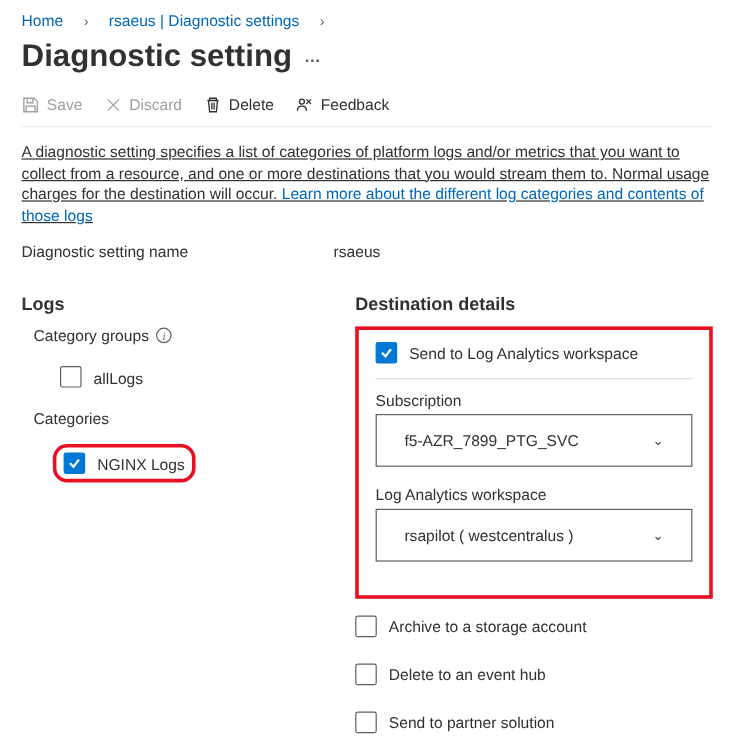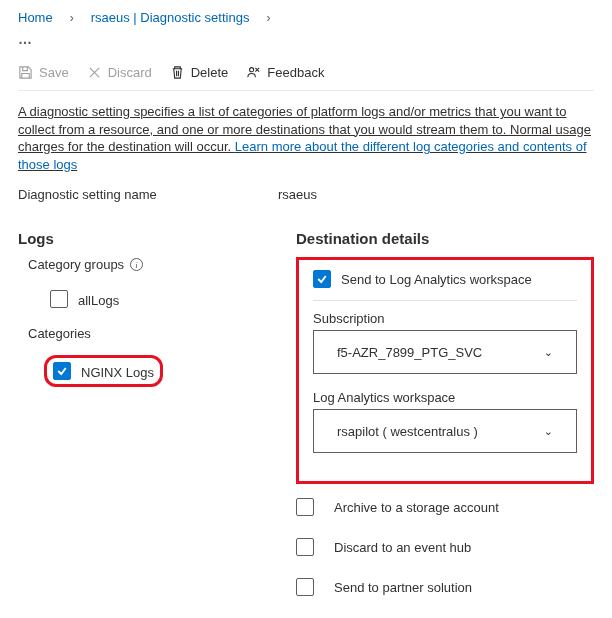--- a/index.html
+++ b/index.html
@@ -34,35 +34,36 @@
   .cb.checked { background:#0078d4; border-color:#0078d4; }
   .cb.checked svg { width:12px; height:12px; stroke:#fff; stroke-width:2.5; fill:none;}
   .hl-red { border: 3px solid #e81123; padding:4px 6px; border-radius:12px;}
   .dest-box { border: 3px solid #e81123; padding: 10px 14px 16px 14px; margin-bottom:14px;}
   .dest-cb-row { display:flex; align-items:center; gap:10px; margin-bottom:12px;}
   .field-group { margin-bottom: 12px; border-top: 1px solid #e1dfdd; padding-top:10px;}
   .field-group:first-of-type { border-top:none; }
   .field-label { font-size: 13px; margin-bottom:4px;}
   .select { width:100%; border:1px solid #605e5c; height:44px; display:flex; align-items:center; justify-content:space-between; padding:0 23px; font-size:13px; background:#fff; cursor:pointer;}
   .select .chev-d { font-size:11px; color:#323130;}
-  .dest-opt { display:flex; align-items:center; gap:20px; margin: 10px 0 22px 0;}
+  .dest-opt { display:flex; align-items:center; gap:10px; margin: 10px 0 22px 0;}
   .name-row { display:flex; align-items:flex-start; margin-bottom: 8px;}
   .name-row .lab { flex:0 0 260px;}
 </style>
 </head>
 <body>
 
 <div class="breadcrumb">
   <a>Home</a>
   <span class="chev">›</span>
   <a>rsaeus | Diagnostic settings</a>
   <span class="chev">›</span>
 </div>
 
 <h1 class="page-title">
+  <span>Diagnostic setting</span>
   <span class="ellipsis">…</span>
 </h1>
 
 <div class="toolbar">
   <div class="tbtn disabled">
     <svg viewBox="0 0 16 16">
         <path fill="none" stroke="#a19f9d" stroke-width="1.2" d="M2 2h9l3 3v9H2z M5 2v4h5V2 M4 14v-5h8v5"></path>
       </svg>
     <span>Save</span>
   </div>
@@ -148,20 +149,20 @@
         </div>
       </div>
     </div>
 
     <div class="dest-opt">
       <span class="cb"></span>
       <span>Archive to a storage account</span>
     </div>
     <div class="dest-opt">
       <span class="cb"></span>
-      <span>Discard to an event hub</span>
+      <span>Delete to an event hub</span>
     </div>
     <div class="dest-opt">
       <span class="cb"></span>
       <span>Send to partner solution</span>
     </div>
   </div>
 </div>
 
 </body></html>

